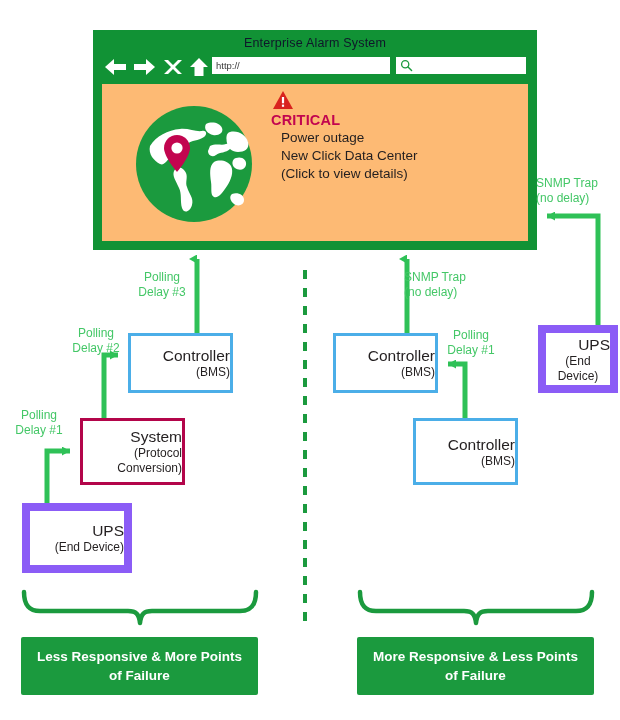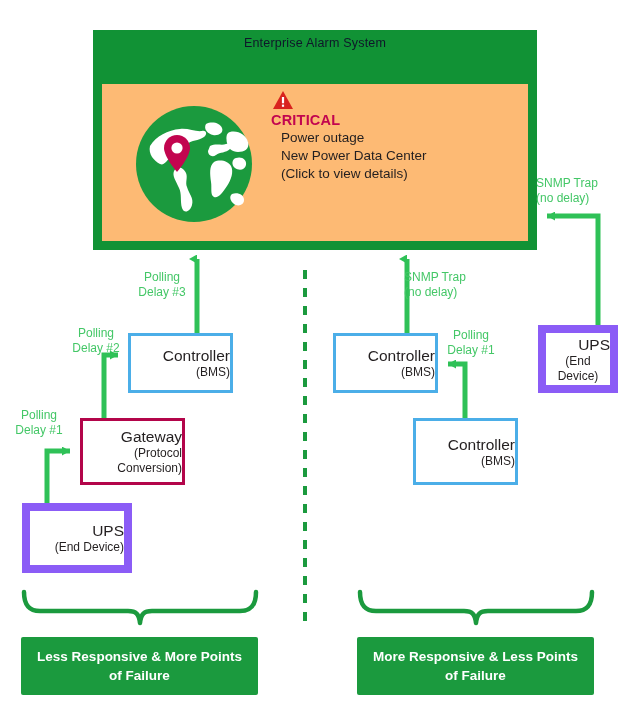--- a/index.html
+++ b/index.html
@@ -136,20 +136,52 @@
              C472 611, 475 614, 476 623
              C477 614, 480 611, 488 611
              L576 611
              C586 611, 592 606, 592 592" fill="none" stroke="#1B9A3E" stroke-width="4.5" stroke-linecap="round" stroke-linejoin="round"></path>
   </svg>
 
   <div class="browser">
 
     <div class="browser-title">Enterprise Alarm System</div>
 
+    <div class="toolbar">
+
+      <svg class="navicons" viewBox="0 0 105 24">
+
+        <g>
+          <path d="M1 12 L10 4 L10 9 L22 9 L22 15 L10 15 L10 20 Z" fill="#ffffff"></path>
+        </g>
+
+        <g>
+          <path d="M51 12 L42 4 L42 9 L30 9 L30 15 L42 15 L42 20 Z" fill="#ffffff"></path>
+        </g>
+
+        <g>
+          <path d="M60 5 L64 5 L69 10 L74 5 L78 5 L71 12 L78 19 L74 19 L69 14 L64 19 L60 19 L67 12 Z" fill="#ffffff"></path>
+        </g>
+
+        <g>
+          <path d="M95 3 L104 12 L99.5 12 L99.5 21 L90.5 21 L90.5 12 L86 12 Z" fill="#ffffff"></path>
+        </g>
+      </svg>
+
+      <div class="urlbar">
+        <span>http://</span>
+      </div>
+
+      <div class="searchbar">
+        <svg class="mag" viewBox="0 0 13 13">
+          <circle cx="5.2" cy="5.2" r="3.6" fill="none" stroke="#1B9A3E" stroke-width="1.3"></circle>
+          <line x1="8" y1="8" x2="11.6" y2="11.6" stroke="#1B9A3E" stroke-width="1.4" stroke-linecap="round"></line>
+        </svg>
+      </div>
+    </div>
 
     <div class="viewport">
 
       <svg class="globe" viewBox="0 0 124 124">
         <circle cx="62" cy="62" r="58" fill="#1B9A3E"></circle>
         <g fill="#ffffff">
 
           <path d="M18 44 C24 34,36 28,48 27 C56 26,64 30,70 29 C74 28,76 32,72 35
                    C66 39,60 38,55 42 C52 45,54 50,50 53 C46 56,42 53,38 56
                    C34 59,32 64,28 62 C22 59,16 52,18 44 Z"></path>
@@ -179,33 +211,33 @@
       </svg>
 
       <div class="alarm">
         <svg class="warn" viewBox="0 0 22 20">
           <path d="M11 1 L21 19 L1 19 Z" fill="#D9231E"></path>
           <rect x="9.9" y="7" width="2.2" height="6.3" fill="#ffffff"></rect>
           <rect x="9.9" y="14.6" width="2.2" height="2.2" fill="#ffffff"></rect>
         </svg>
         <div class="crit">CRITICAL</div>
         <div class="ln">Power outage</div>
-        <div class="ln">New Power Data Center</div>
+        <div class="ln">New Click Data Center</div>
         <div class="ln">(Click to view details)</div>
       </div>
     </div>
   </div>
 
   <div class="node blue" id="ctrl-l">
     <div class="t1">Controller</div>
     <div class="t2">(BMS)</div>
   </div>
 
   <div class="node crimson" id="gw-l">
-    <div class="t1">Gateway</div>
+    <div class="t1">System</div>
     <div class="t2">(Protocol</div>
     <div class="t2">Conversion)</div>
   </div>
 
   <div class="node orange" id="ups-l">
     <div class="t1">UPS</div>
     <div class="t2">(End Device)</div>
   </div>
 
   <div class="node blue" id="ctrl-r1">

